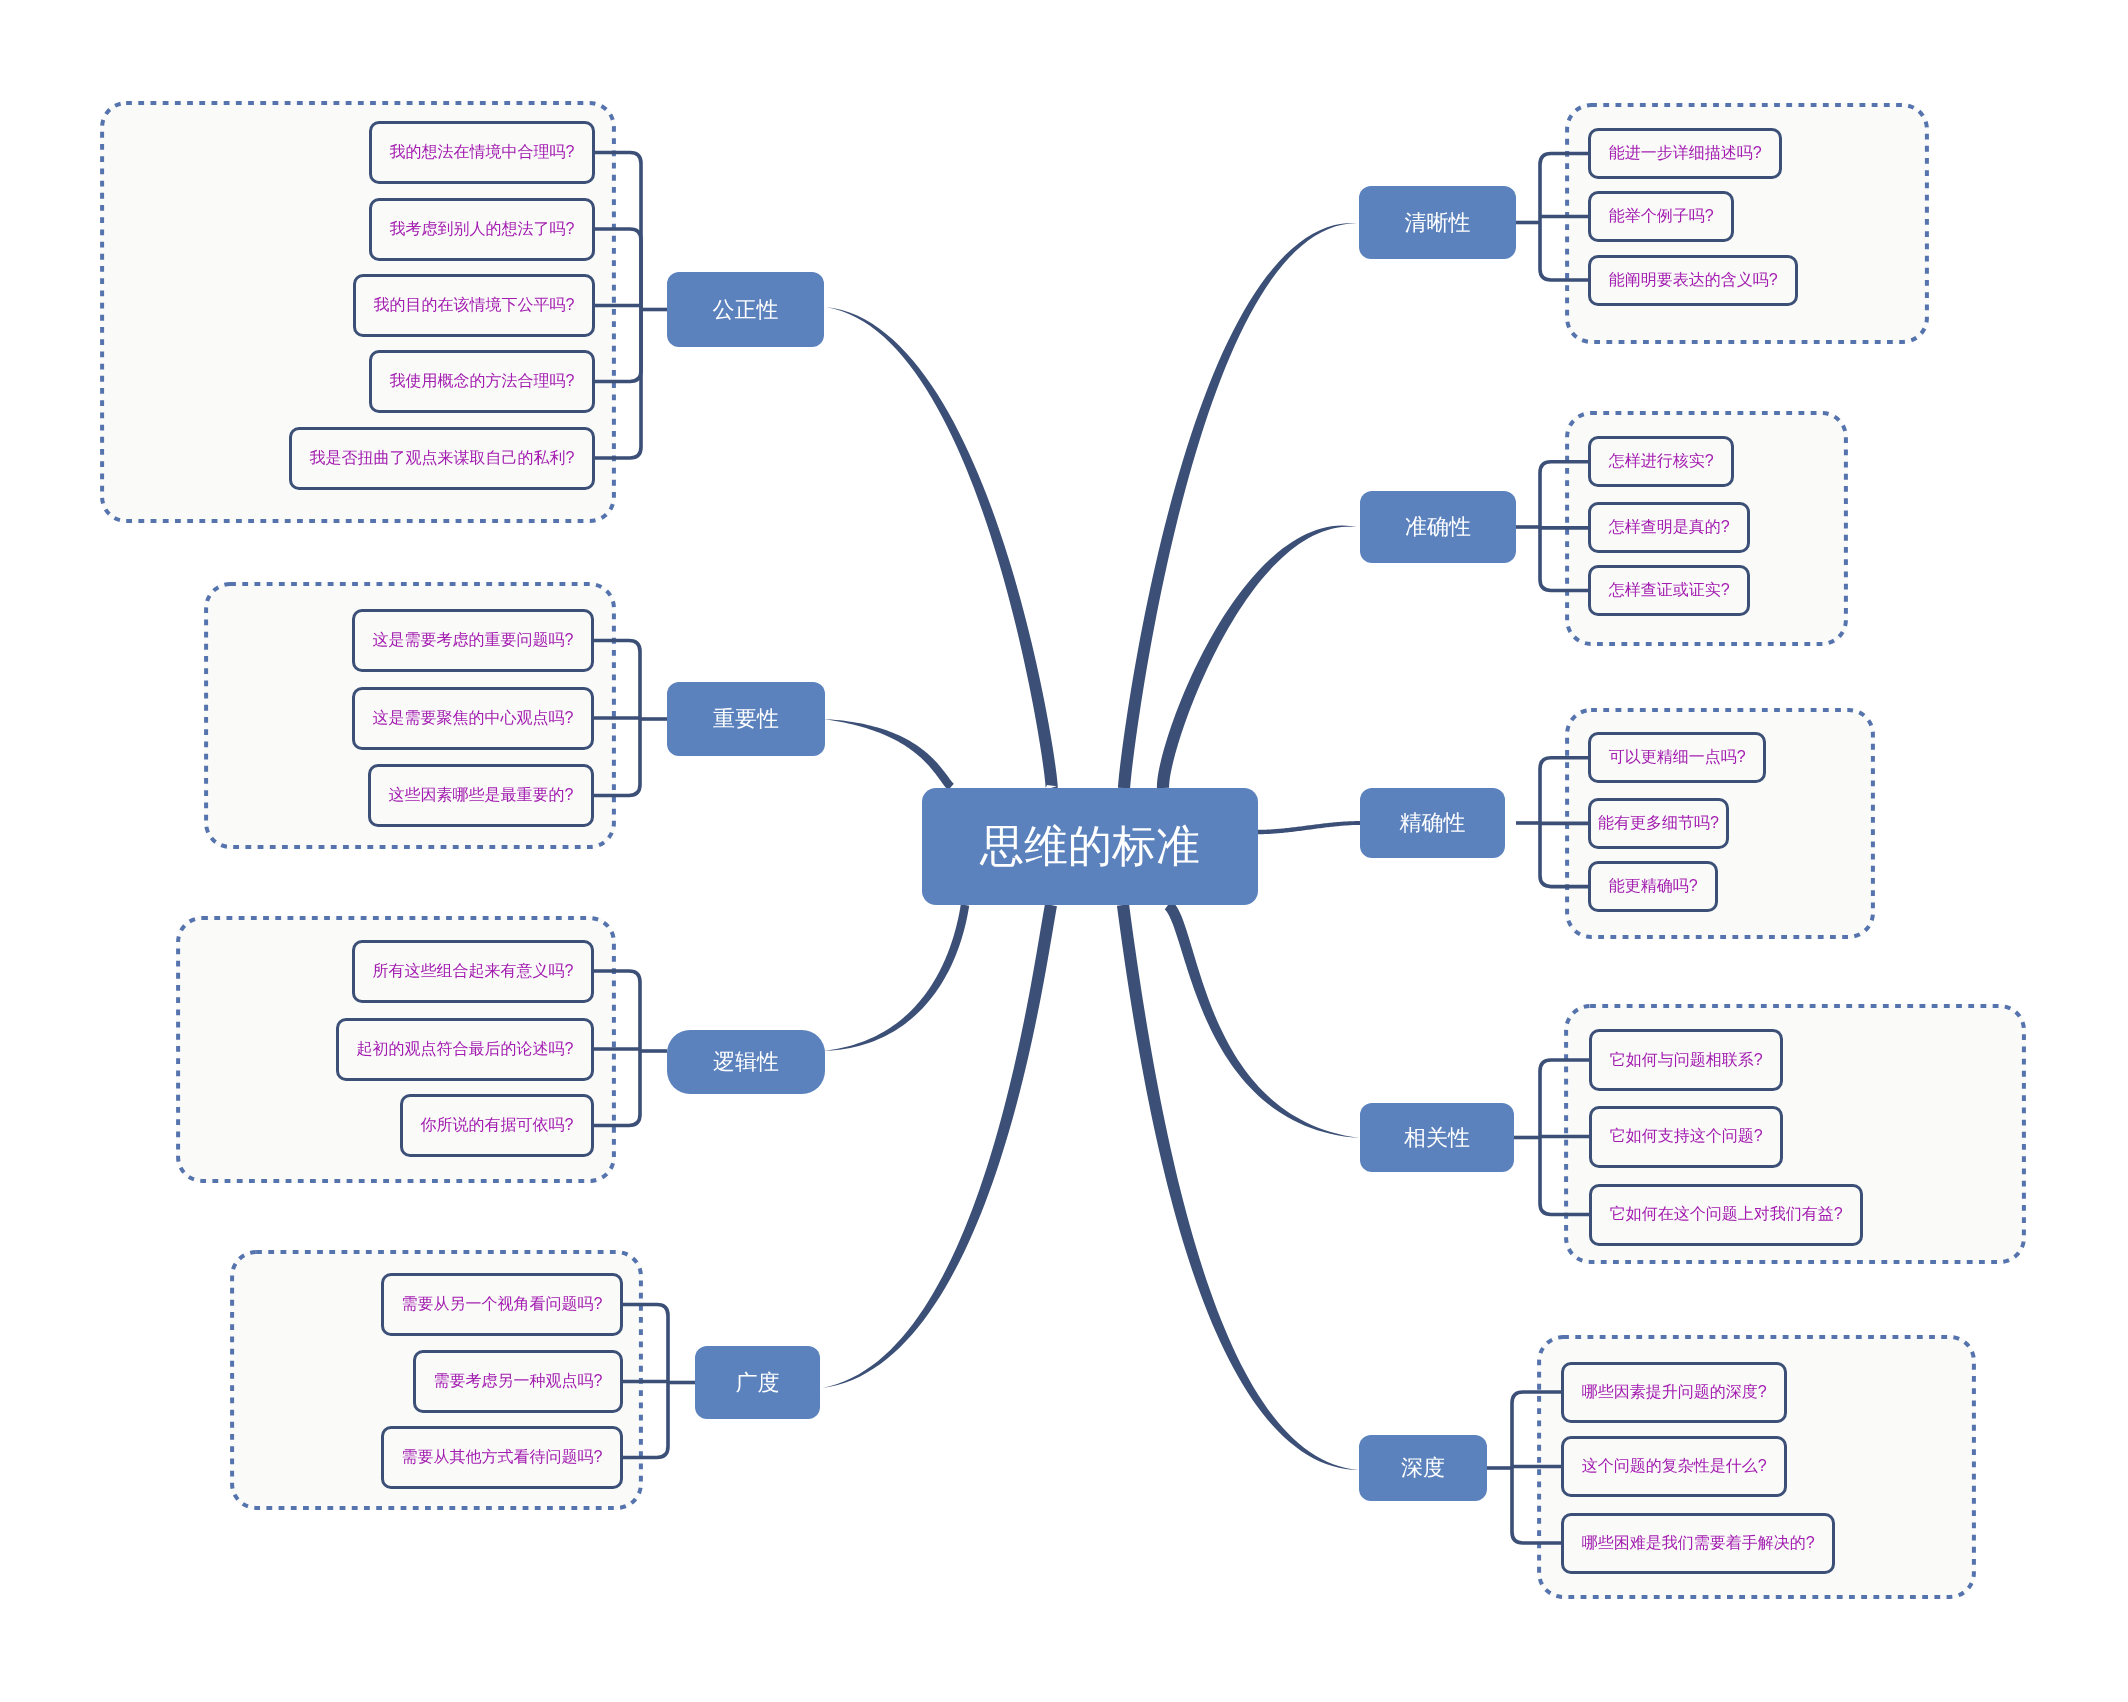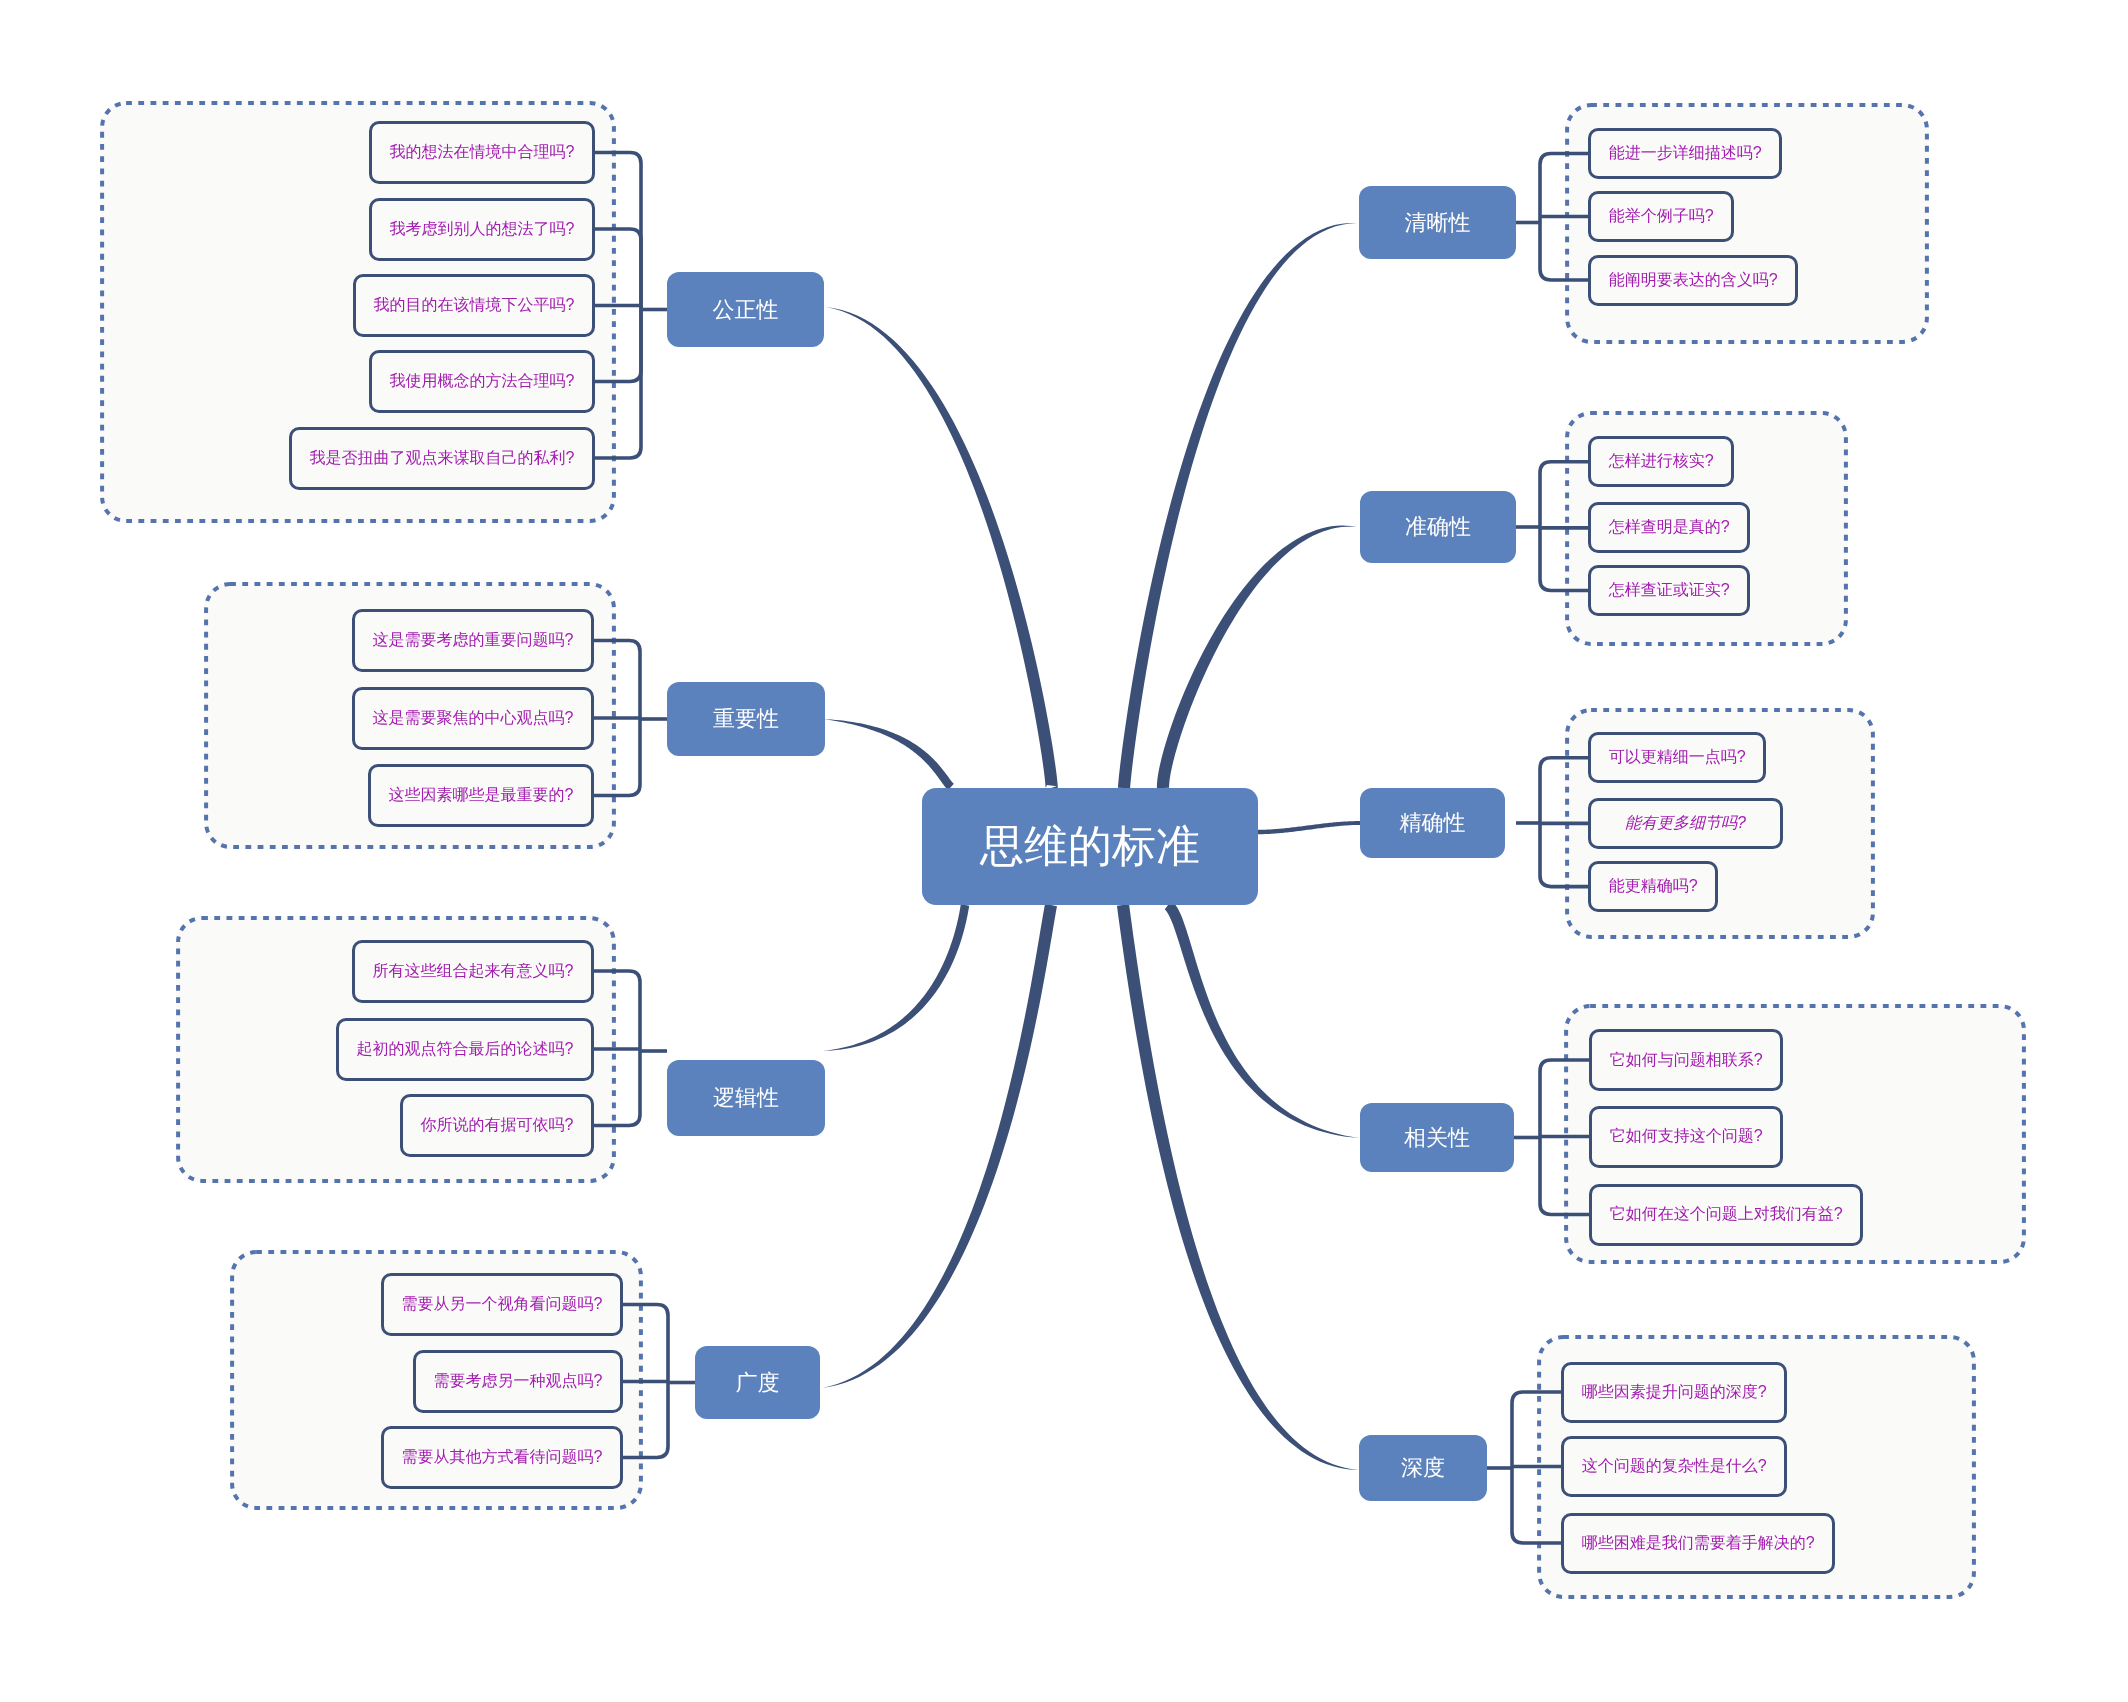--- a/index.html
+++ b/index.html
@@ -119,21 +119,21 @@
       </div>
       <div class="leaf" style="top: 609px; height: 63px; padding: 0px 17.7px; right: 1534px;">
         <span>这是需要考虑的重要问题吗?</span>
       </div>
       <div class="leaf" style="top: 686.5px; height: 63px; padding: 0px 17.7px; right: 1534px;">
         <span>这是需要聚焦的中心观点吗?</span>
       </div>
       <div class="leaf" style="top: 764px; height: 63px; padding: 0px 17.7px; right: 1534px;">
         <span>这些因素哪些是最重要的?</span>
       </div>
-      <div class="node" style="left: 667px; top: 1060px; width: 158px; height: 76px; background: rgb(91, 130, 189);">
+      <div class="node" style="left: 667px; top: 1030px; width: 158px; height: 64px; background: rgb(91, 130, 189); border-radius: 23px;">
         <span>逻辑性</span>
       </div>
       <div class="leaf" style="top: 939.5px; height: 63px; padding: 0px 17.7px; right: 1534px;">
         <span>所有这些组合起来有意义吗?</span>
       </div>
       <div class="leaf" style="top: 1017.5px; height: 63px; padding: 0px 17.7px; right: 1534px;">
         <span>起初的观点符合最后的论述吗?</span>
       </div>
       <div class="leaf" style="top: 1094px; height: 63px; padding: 0px 17.7px; right: 1534px;">
         <span>你所说的有据可依吗?</span>
@@ -173,21 +173,21 @@
       </div>
       <div class="leaf" style="top: 565px; height: 51px; padding: 0px 17.7px; left: 1588px;">
         <span>怎样查证或证实?</span>
       </div>
       <div class="node" style="left: 1360px; top: 788px; width: 145px; height: 70px; background: rgb(91, 130, 189);">
         <span>精确性</span>
       </div>
       <div class="leaf" style="top: 732.3px; height: 51px; padding: 0px 17.7px; left: 1588px;">
         <span>可以更精细一点吗?</span>
       </div>
-      <div class="leaf" style="top: 797.9px; height: 51px; padding: 0px 34px; left: 1588px; font-style: italic;">
+      <div class="leaf" style="top: 797.9px; height: 51px; padding: 0px 7px; left: 1588px;">
         <span>能有更多细节吗?</span>
       </div>
       <div class="leaf" style="top: 861.1px; height: 51px; padding: 0px 17.7px; left: 1588px;">
         <span>能更精确吗?</span>
       </div>
       <div class="node" style="left: 1360px; top: 1103px; width: 154px; height: 69px; background: rgb(91, 130, 189);">
         <span>相关性</span>
       </div>
       <div class="leaf" style="top: 1029px; height: 62px; padding: 0px 17.7px; left: 1589px;">
         <span>它如何与问题相联系?</span>

